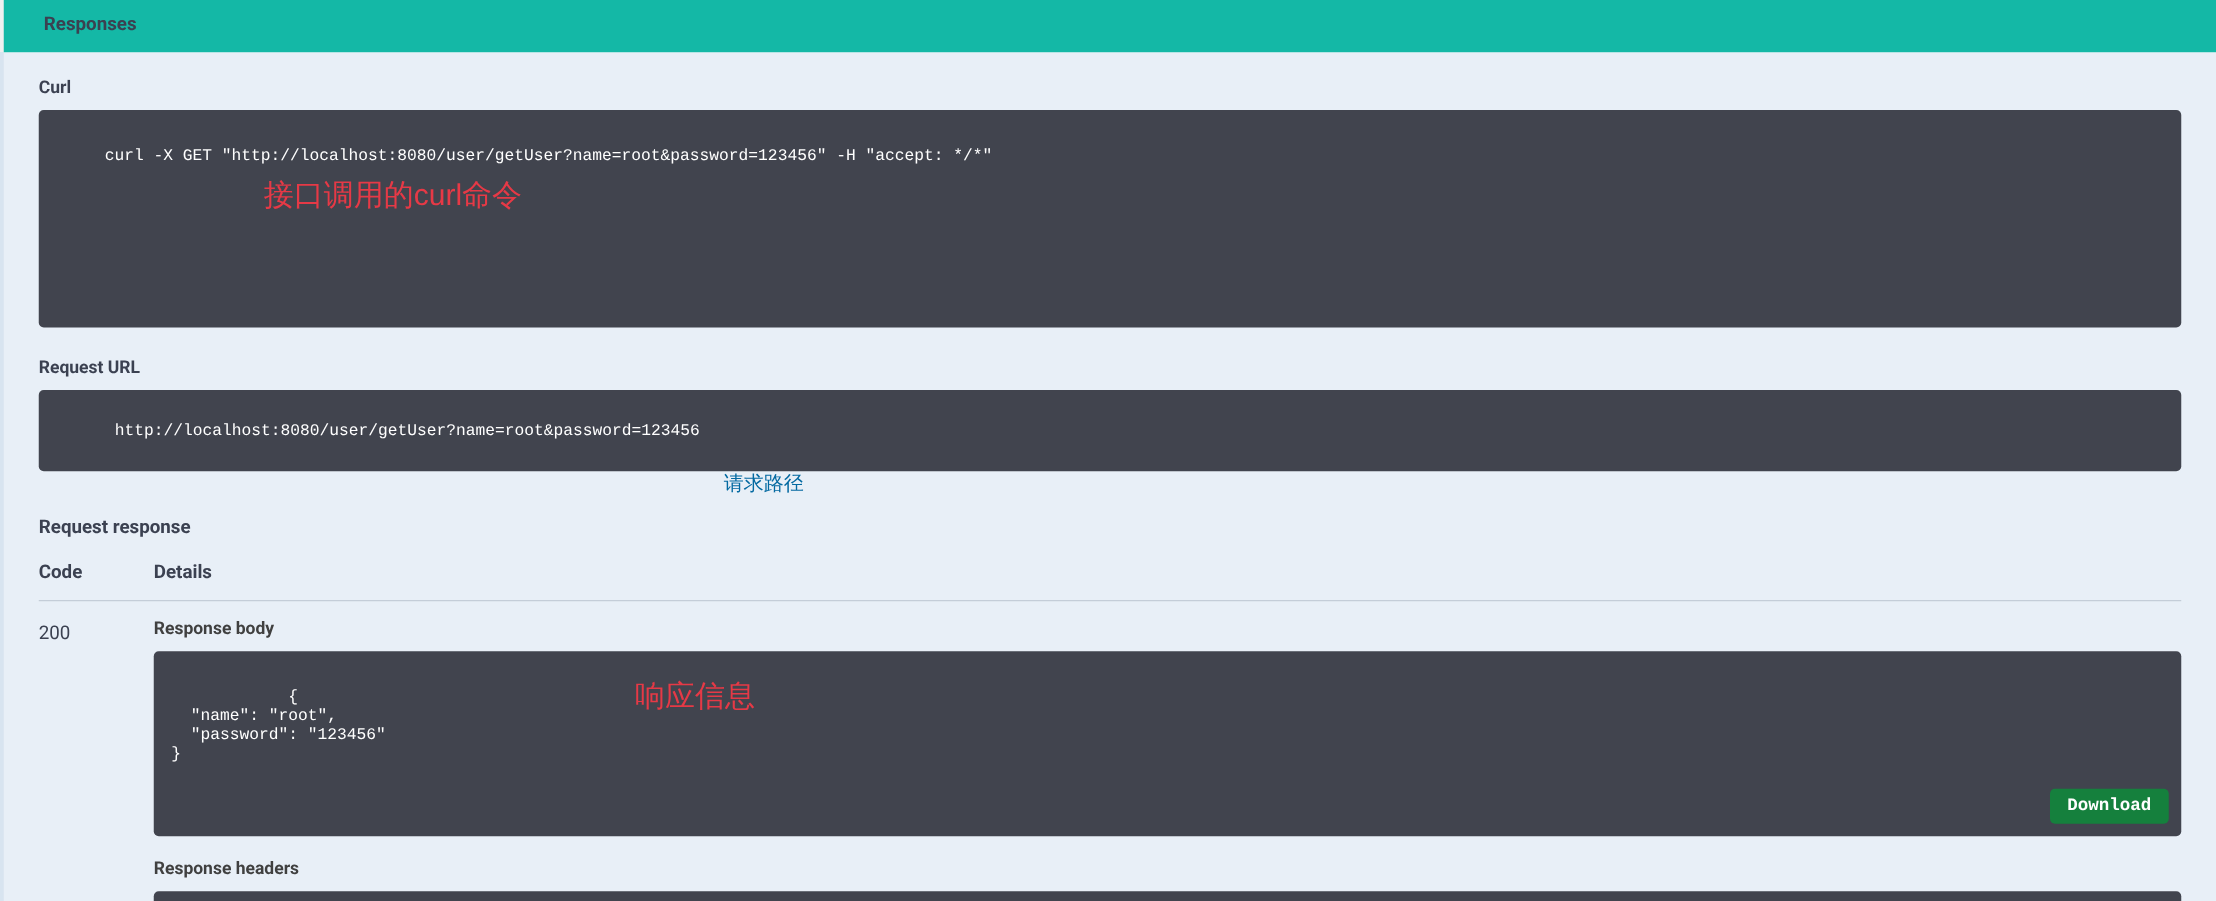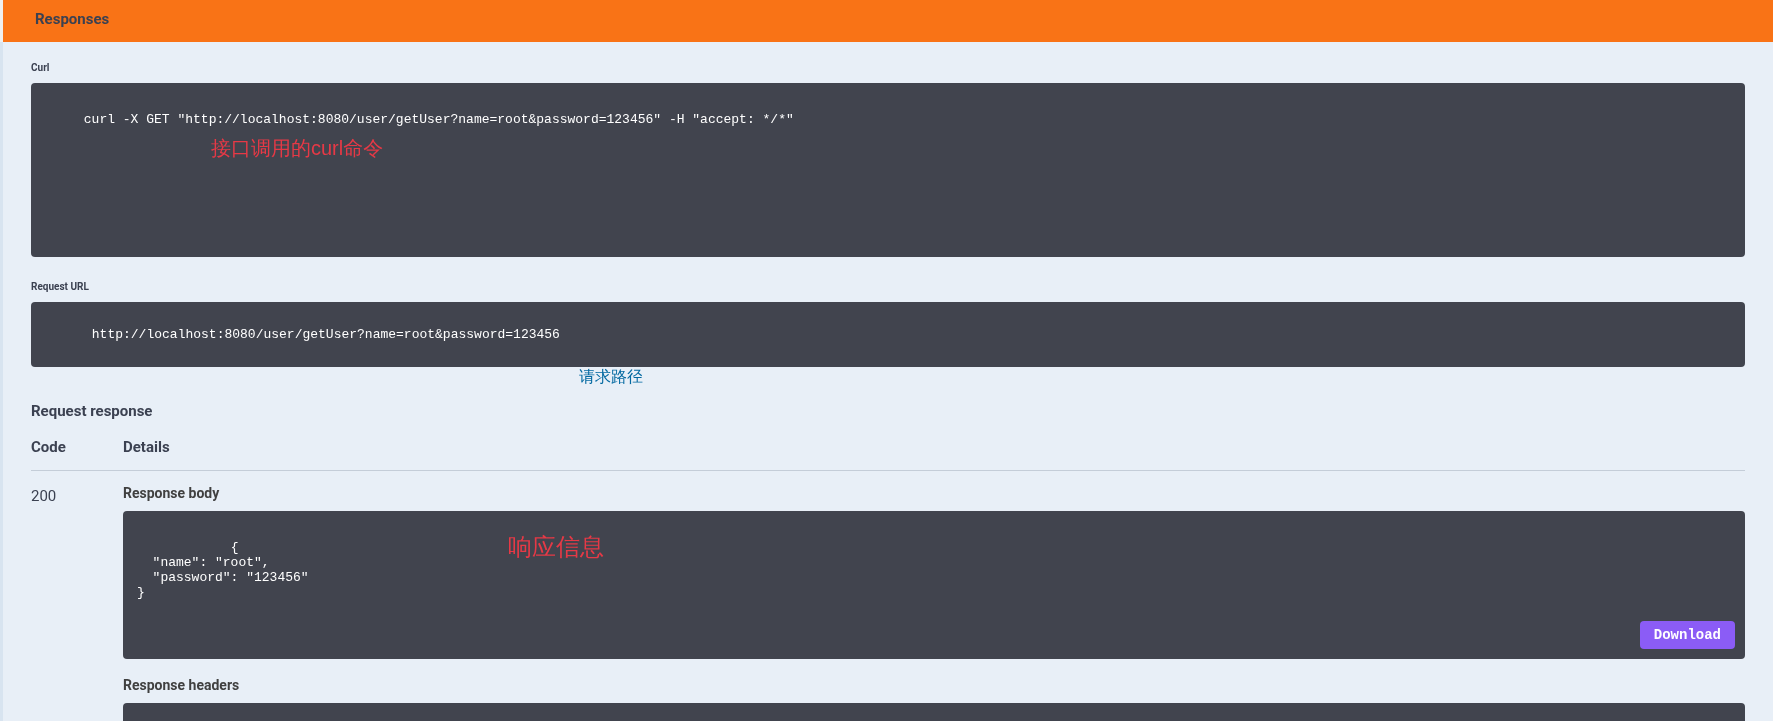--- a/index.html
+++ b/index.html
@@ -13,35 +13,35 @@
       color: #3b4151;
       font-size: 14px;
     }
     .container {
       width: 1773px;
       min-height: 721px;
       position: relative;
     }
     .responses-header {
       padding: 10px 32px 14px 32px;
-      background: #f97316;
+      background: #14b8a6;
       border-left: 3px solid #f0f0f0;
     }
     .responses-title {
       font-size: 15px;
       font-weight: 700;
       color: #3b4151;
     }
     .responses-body {
       background: #e8eff7;
       padding: 20px 28px 20px 28px;
       border-left: 3px solid #d8e4f0;
     }
     .section-label {
-      font-size: 10px;
+      font-size: 14px;
       font-weight: 700;
       color: #3b4151;
       margin-bottom: 10px;
     }
     .code-block {
       background: #41444e;
       border-radius: 4px;
       padding: 14px 6px;
       color: #ffffff;
       font-family: "Courier New", Consolas, monospace;
@@ -54,21 +54,21 @@
     .code-block.tall {
       padding-bottom: 100px;
     }
     .code-block.url {
       padding: 10px 14px;
       margin-bottom: 8px;
     }
     .annotation {
       color: #e63946;
       font-family: "Microsoft YaHei", sans-serif;
-      font-size: 20px;
+      font-size: 24px;
       position: absolute;
       pointer-events: none;
     }
     .annotation-curl {
       left: 180px;
       top: 52px;
     }
     .annotation-url {
       color: #0369a1;
       font-size: 16px;
@@ -134,21 +134,21 @@
       font-size: 13px;
       white-space: pre;
       position: relative;
       margin-bottom: 18px;
       min-height: 80px;
     }
     .download-btn {
       position: absolute;
       right: 10px;
       bottom: 10px;
-      background: #8b5cf6;
+      background: #15803d;
       color: #ffffff;
       border: none;
       padding: 6px 14px;
       font-size: 14px;
       font-weight: 700;
       border-radius: 4px;
       cursor: pointer;
       font-family: inherit;
     }
     .annotation-body {

